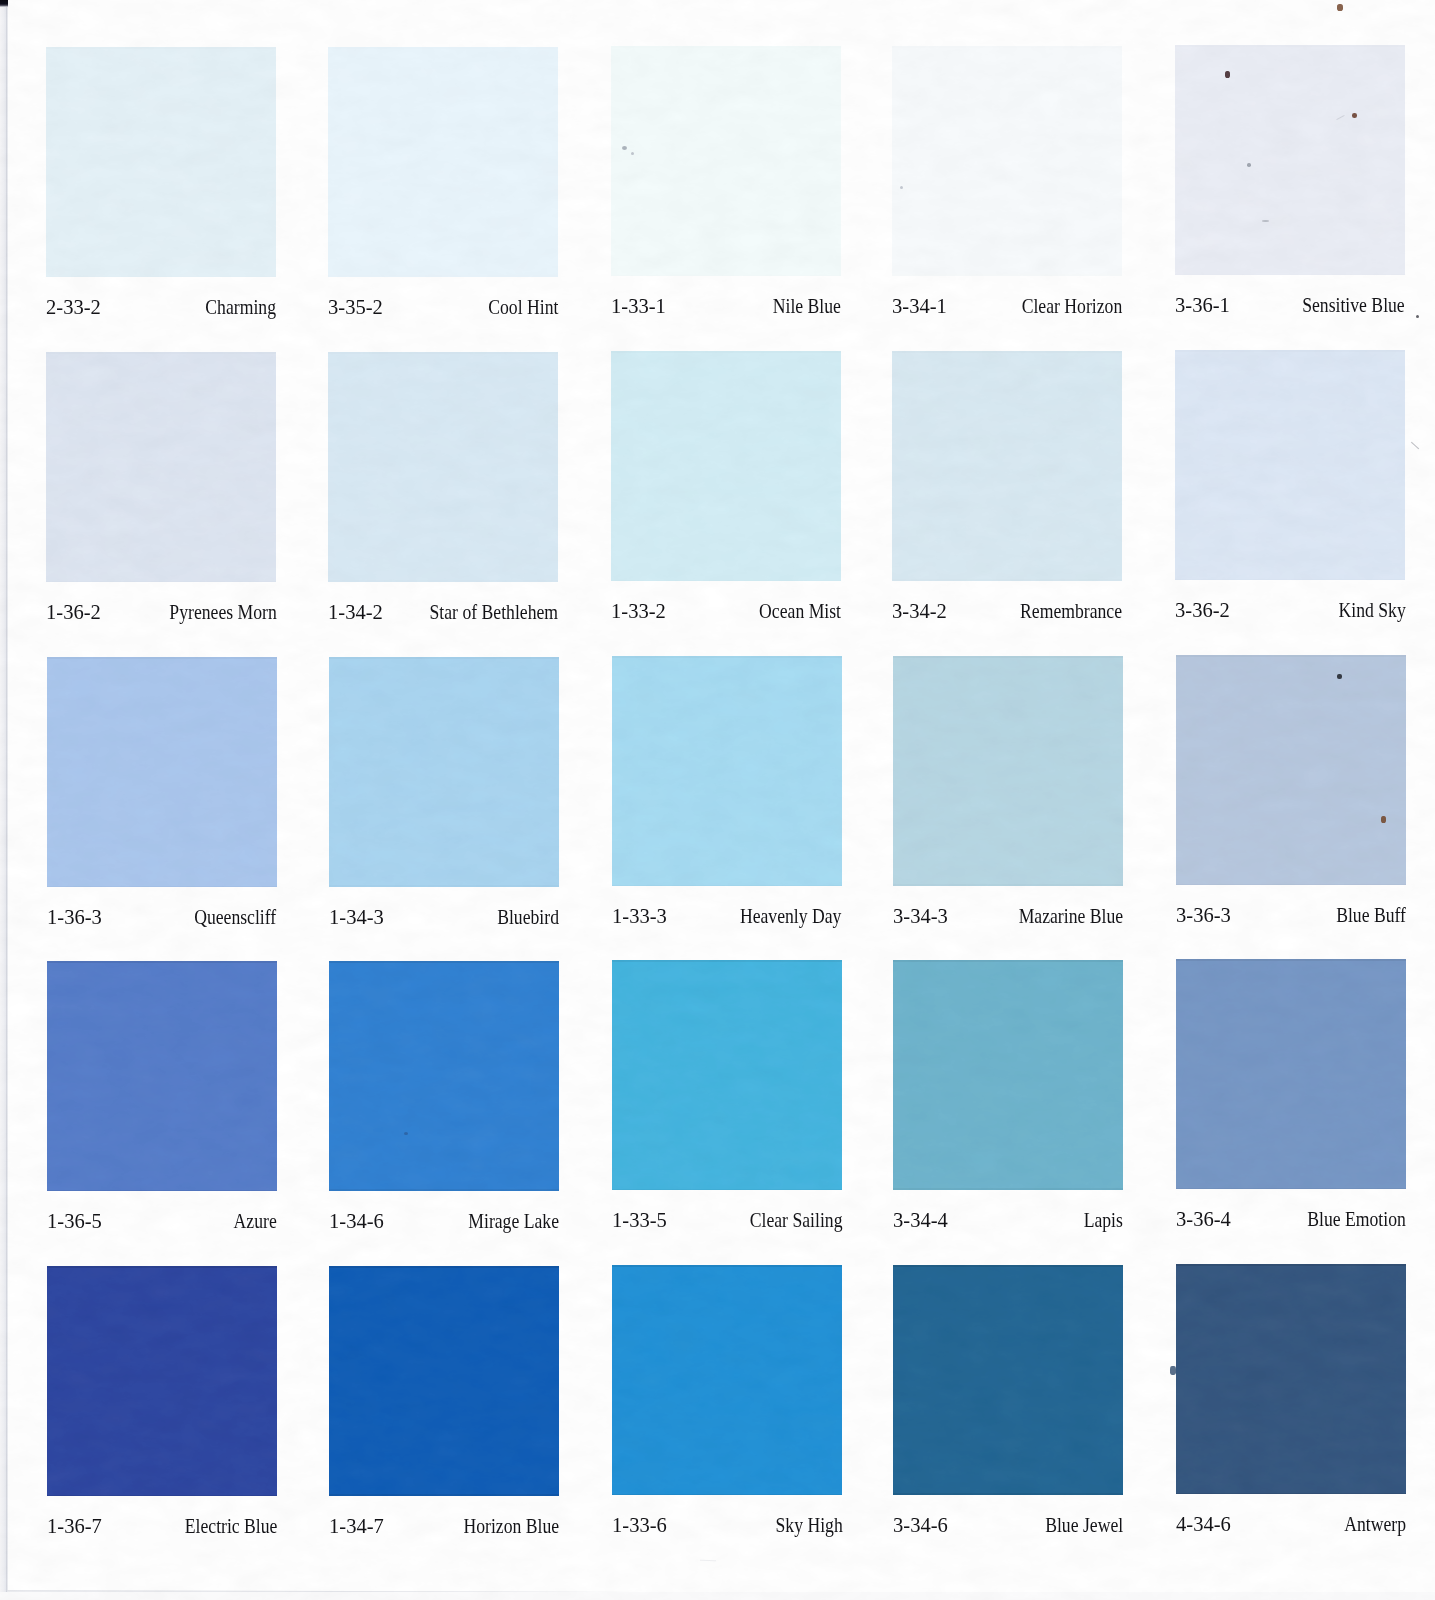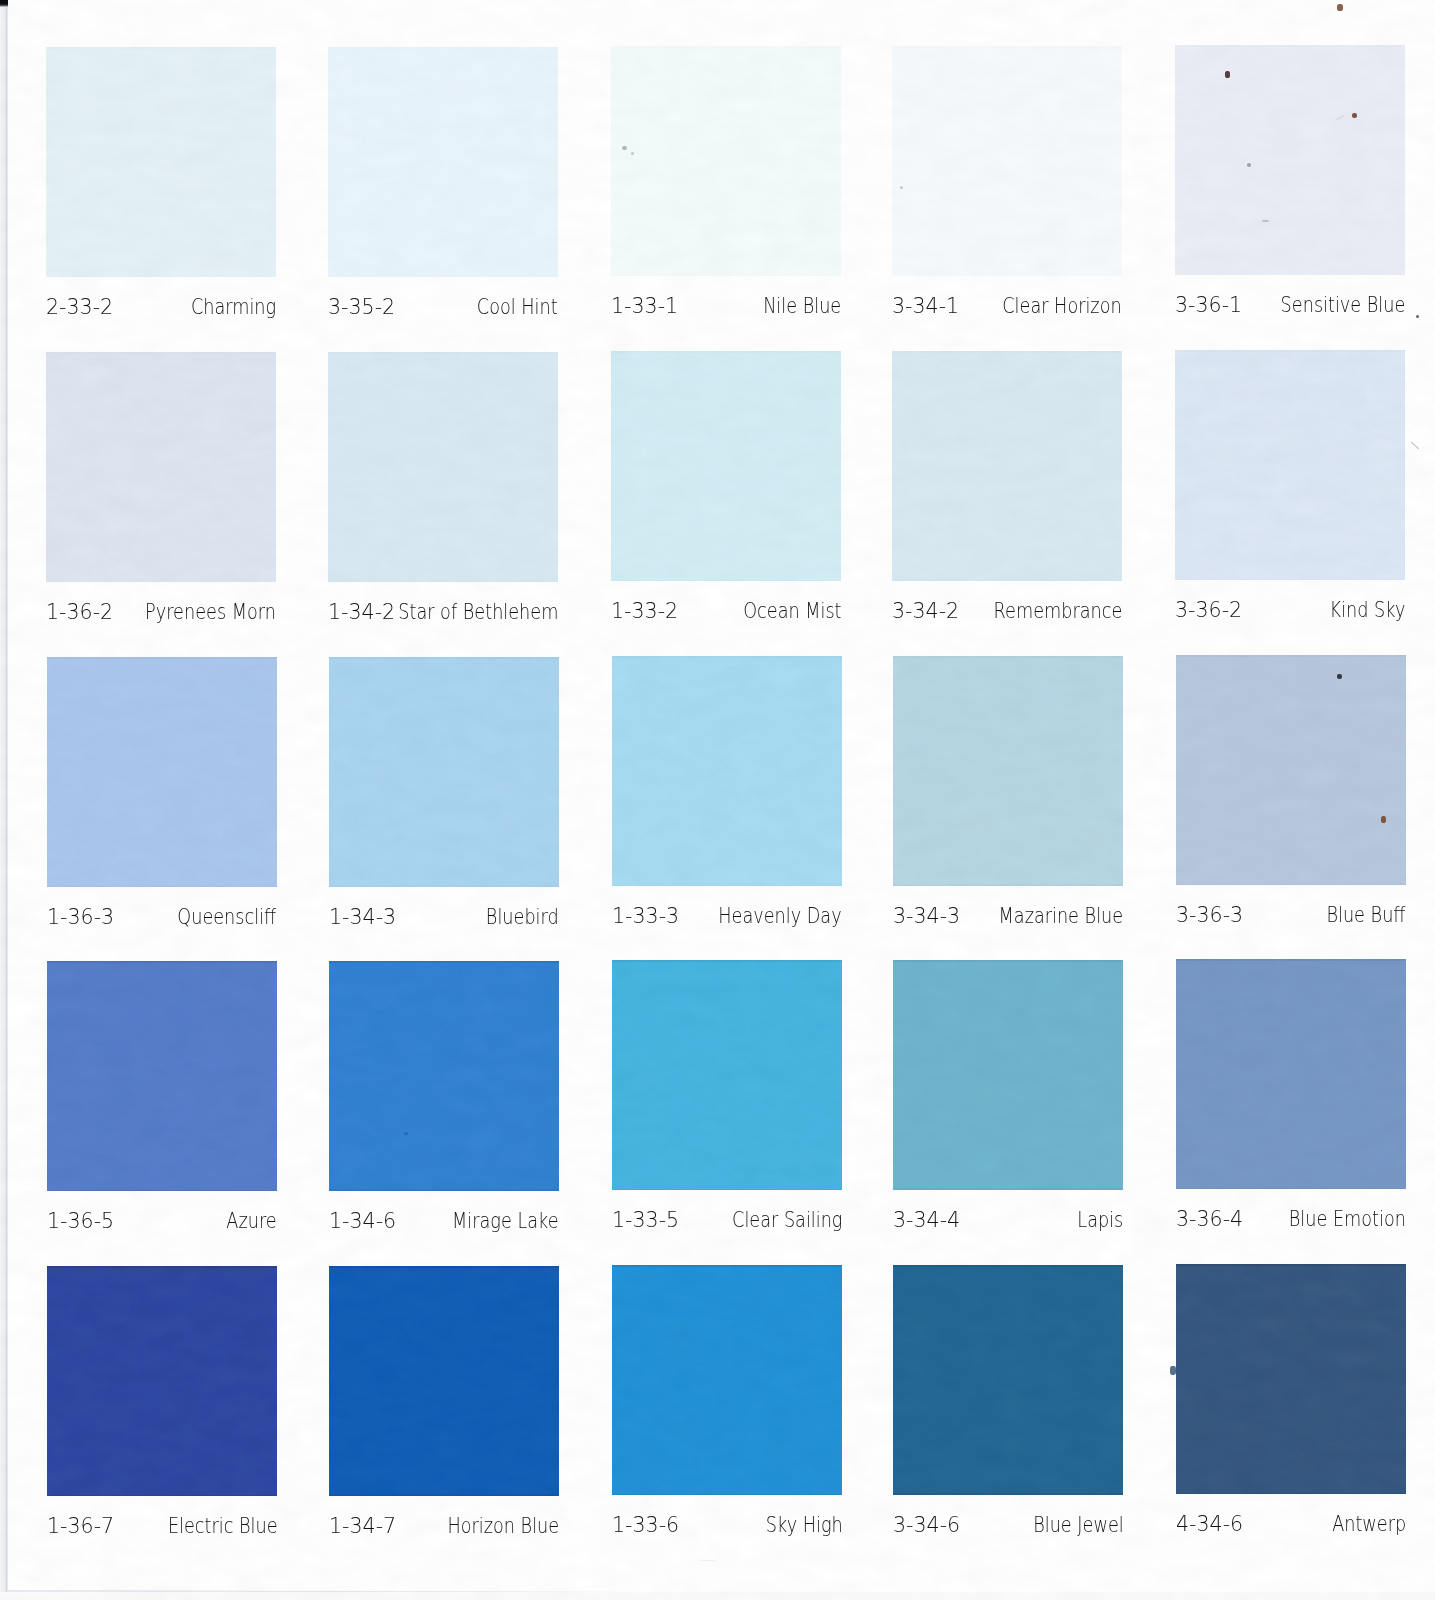--- a/index.html
+++ b/index.html
@@ -4,21 +4,21 @@
 <title>Paint Colour Chart</title>
 <style>
   html,body{margin:0;padding:0;}
   body{
     width:1435px;height:1600px;
     background:#ffffff;
     font-family:"DejaVu Sans", sans-serif;
     overflow:hidden;
     position:relative;
   }
-  #sheet{position:absolute;inset:0;background:#ffffff;}
+  #sheet{position:absolute;inset:0;background:#ffffff;font-family:Liberation Serif, serif;}
   
   #scan-dark-corner{position:absolute;left:0;top:0;width:8px;height:7px;
     background:linear-gradient(180deg,#07070f 0%,#0b0b18 55%,#3b3b4a 75%,#e9eaf0 100%);}
   #page-left-band{position:absolute;left:0;top:0;width:6px;height:1600px;
     background:linear-gradient(90deg,#f6f6f8 0%,#eff0f4 60%,#e7e9ef 100%);}
   #page-left-edge{position:absolute;left:6px;top:4px;width:2.4px;height:1588px;
     background:linear-gradient(90deg,#cdd0d9 0%,#dfe1e8 60%,#fbfbfc 100%);}
   #page-bottom-edge{position:absolute;left:7px;bottom:7px;width:1428px;height:3px;
     background:linear-gradient(180deg,#dfe1e7,#f3f4f7);transform-origin:0 0;transform:rotate(.18deg);opacity:.9;}
   #page-bottom-shade{position:absolute;left:0;bottom:0;width:1435px;height:8px;background:#fbfbfc;}

